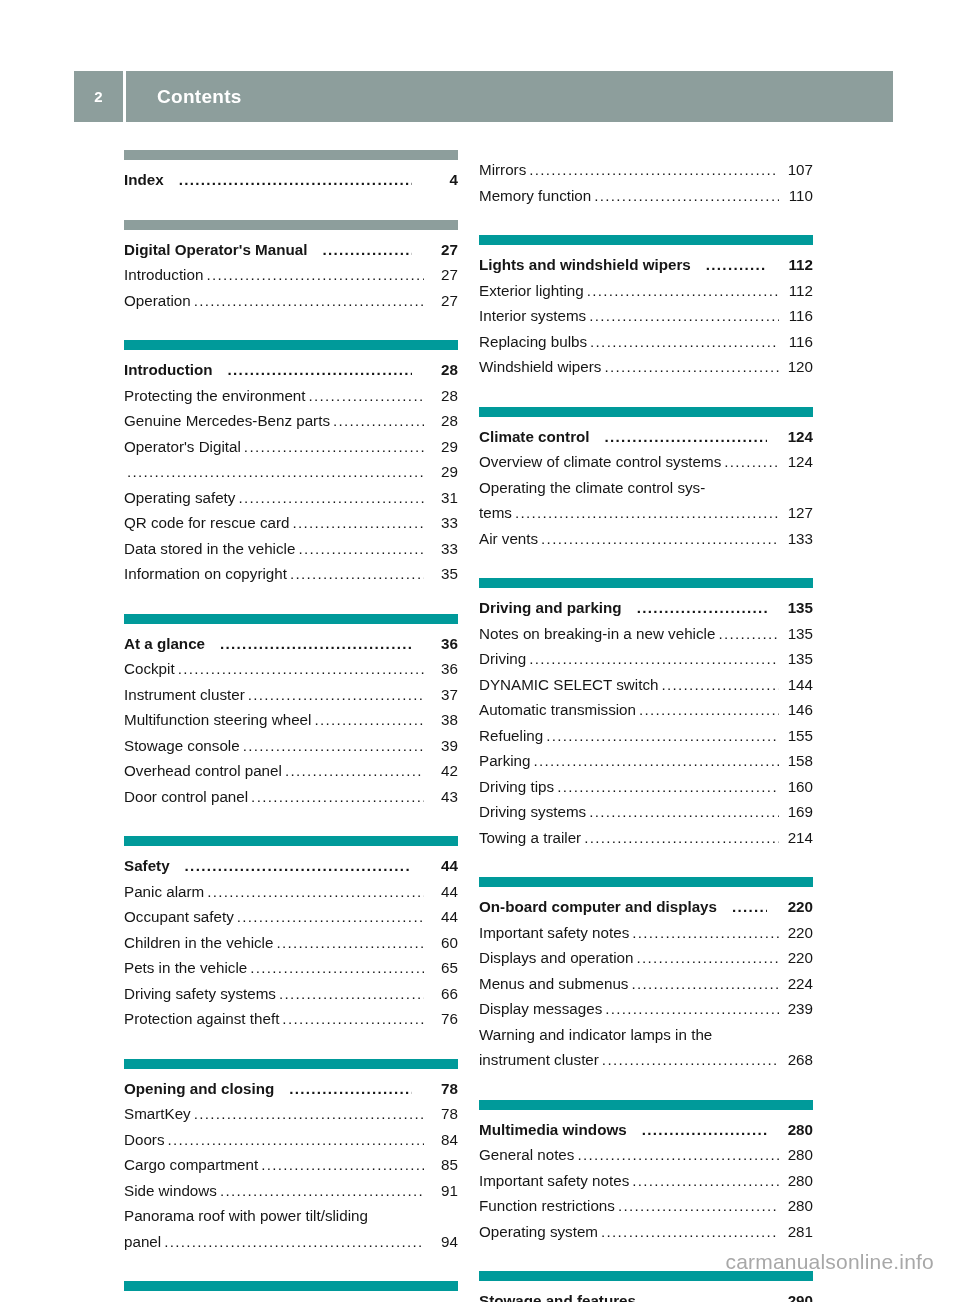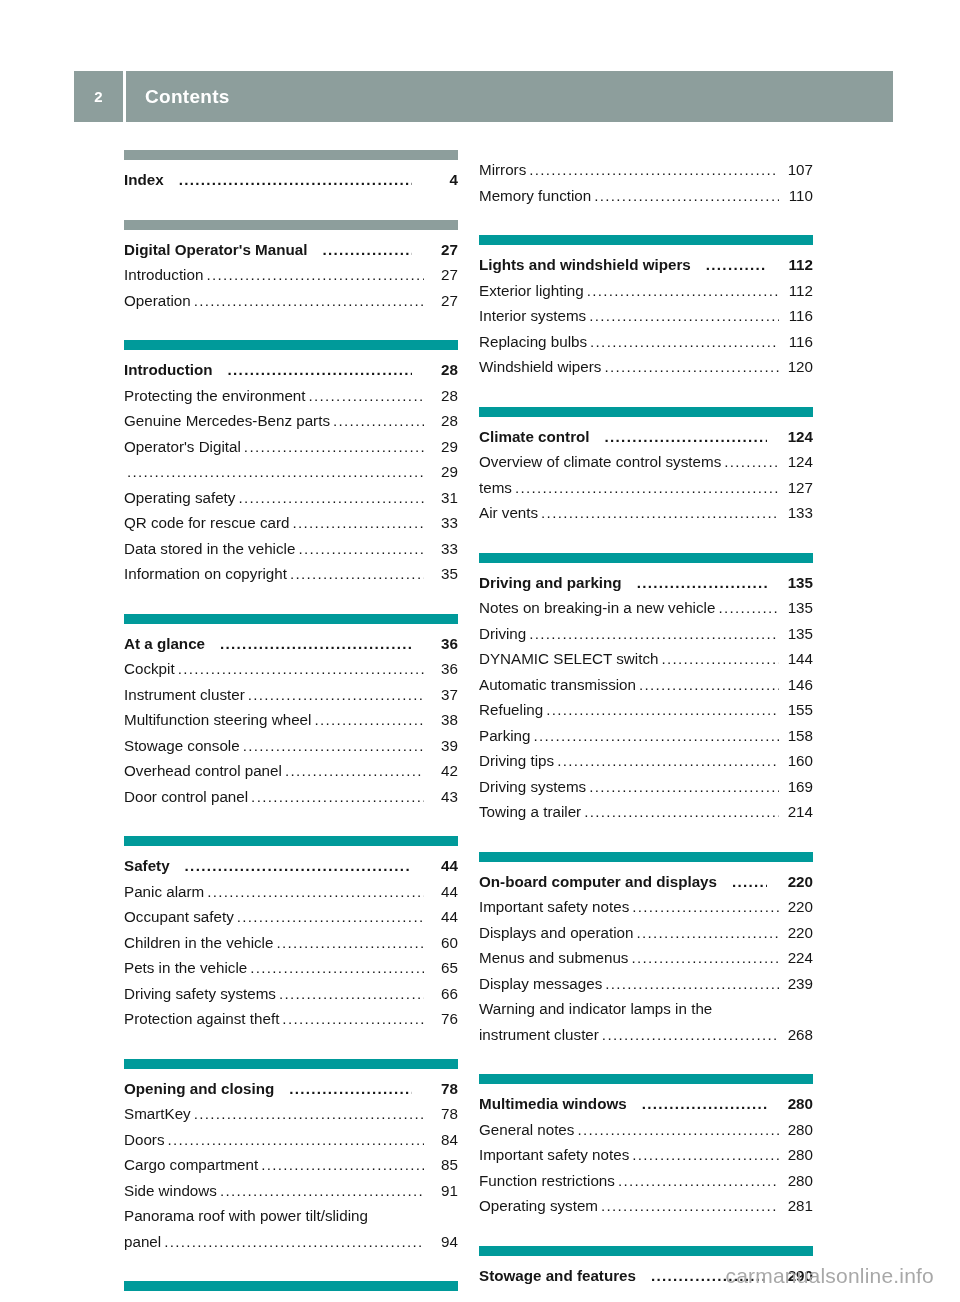--- a/index.html
+++ b/index.html
@@ -33,21 +33,21 @@
     font-size: 15px;
     font-weight: 700;
     letter-spacing: 0.2px;
   }
   .header-gap { width: 3px; background: #ffffff; }
   .header-title-block {
     flex: 1;
     background: #8d9e9c;
     display: flex;
     align-items: center;
-    padding-left: 19px;
+    padding-left: 31px;
   }
   .header-title {
     color: #ffffff;
     font-size: 19px;
     font-weight: 700;
     letter-spacing: 0.3px;
   }
 
   
   .columns {
@@ -104,21 +104,21 @@
     white-space: normal;
   }
   .entry.wrap-first .label { display: inline; }
 
   .section-gap { height: 27px; }
 
   
   .watermark {
     position: absolute;
     right: 26px;
-    bottom: 14px;
+    bottom: 28px;
     font-size: 21px;
     color: #a8a8a8;
     letter-spacing: 0.2px;
     font-family: "Liberation Sans", sans-serif;
   }
 </style>
 </head>
 <body>
 
 <div class="header">
@@ -398,20 +398,21 @@
           <div class="entry head">
             <span class="label">Climate control</span>
             <span class="leader">..........................................................................................</span>
             <span class="page">124</span>
           </div>
           <div class="entry">
             <span class="label">Overview of climate control systems</span>
             <span class="leader">..........................................................................................</span>
             <span class="page">124</span>
           </div>
+          <div class="entry wrap-first"><span class="label">Operating the climate control sys-</span></div>
           <div class="entry">
             <span class="label">tems</span>
             <span class="leader">..........................................................................................</span>
             <span class="page">127</span>
           </div>
           <div class="entry">
             <span class="label">Air vents</span>
             <span class="leader">..........................................................................................</span>
             <span class="page">133</span>
           </div>

